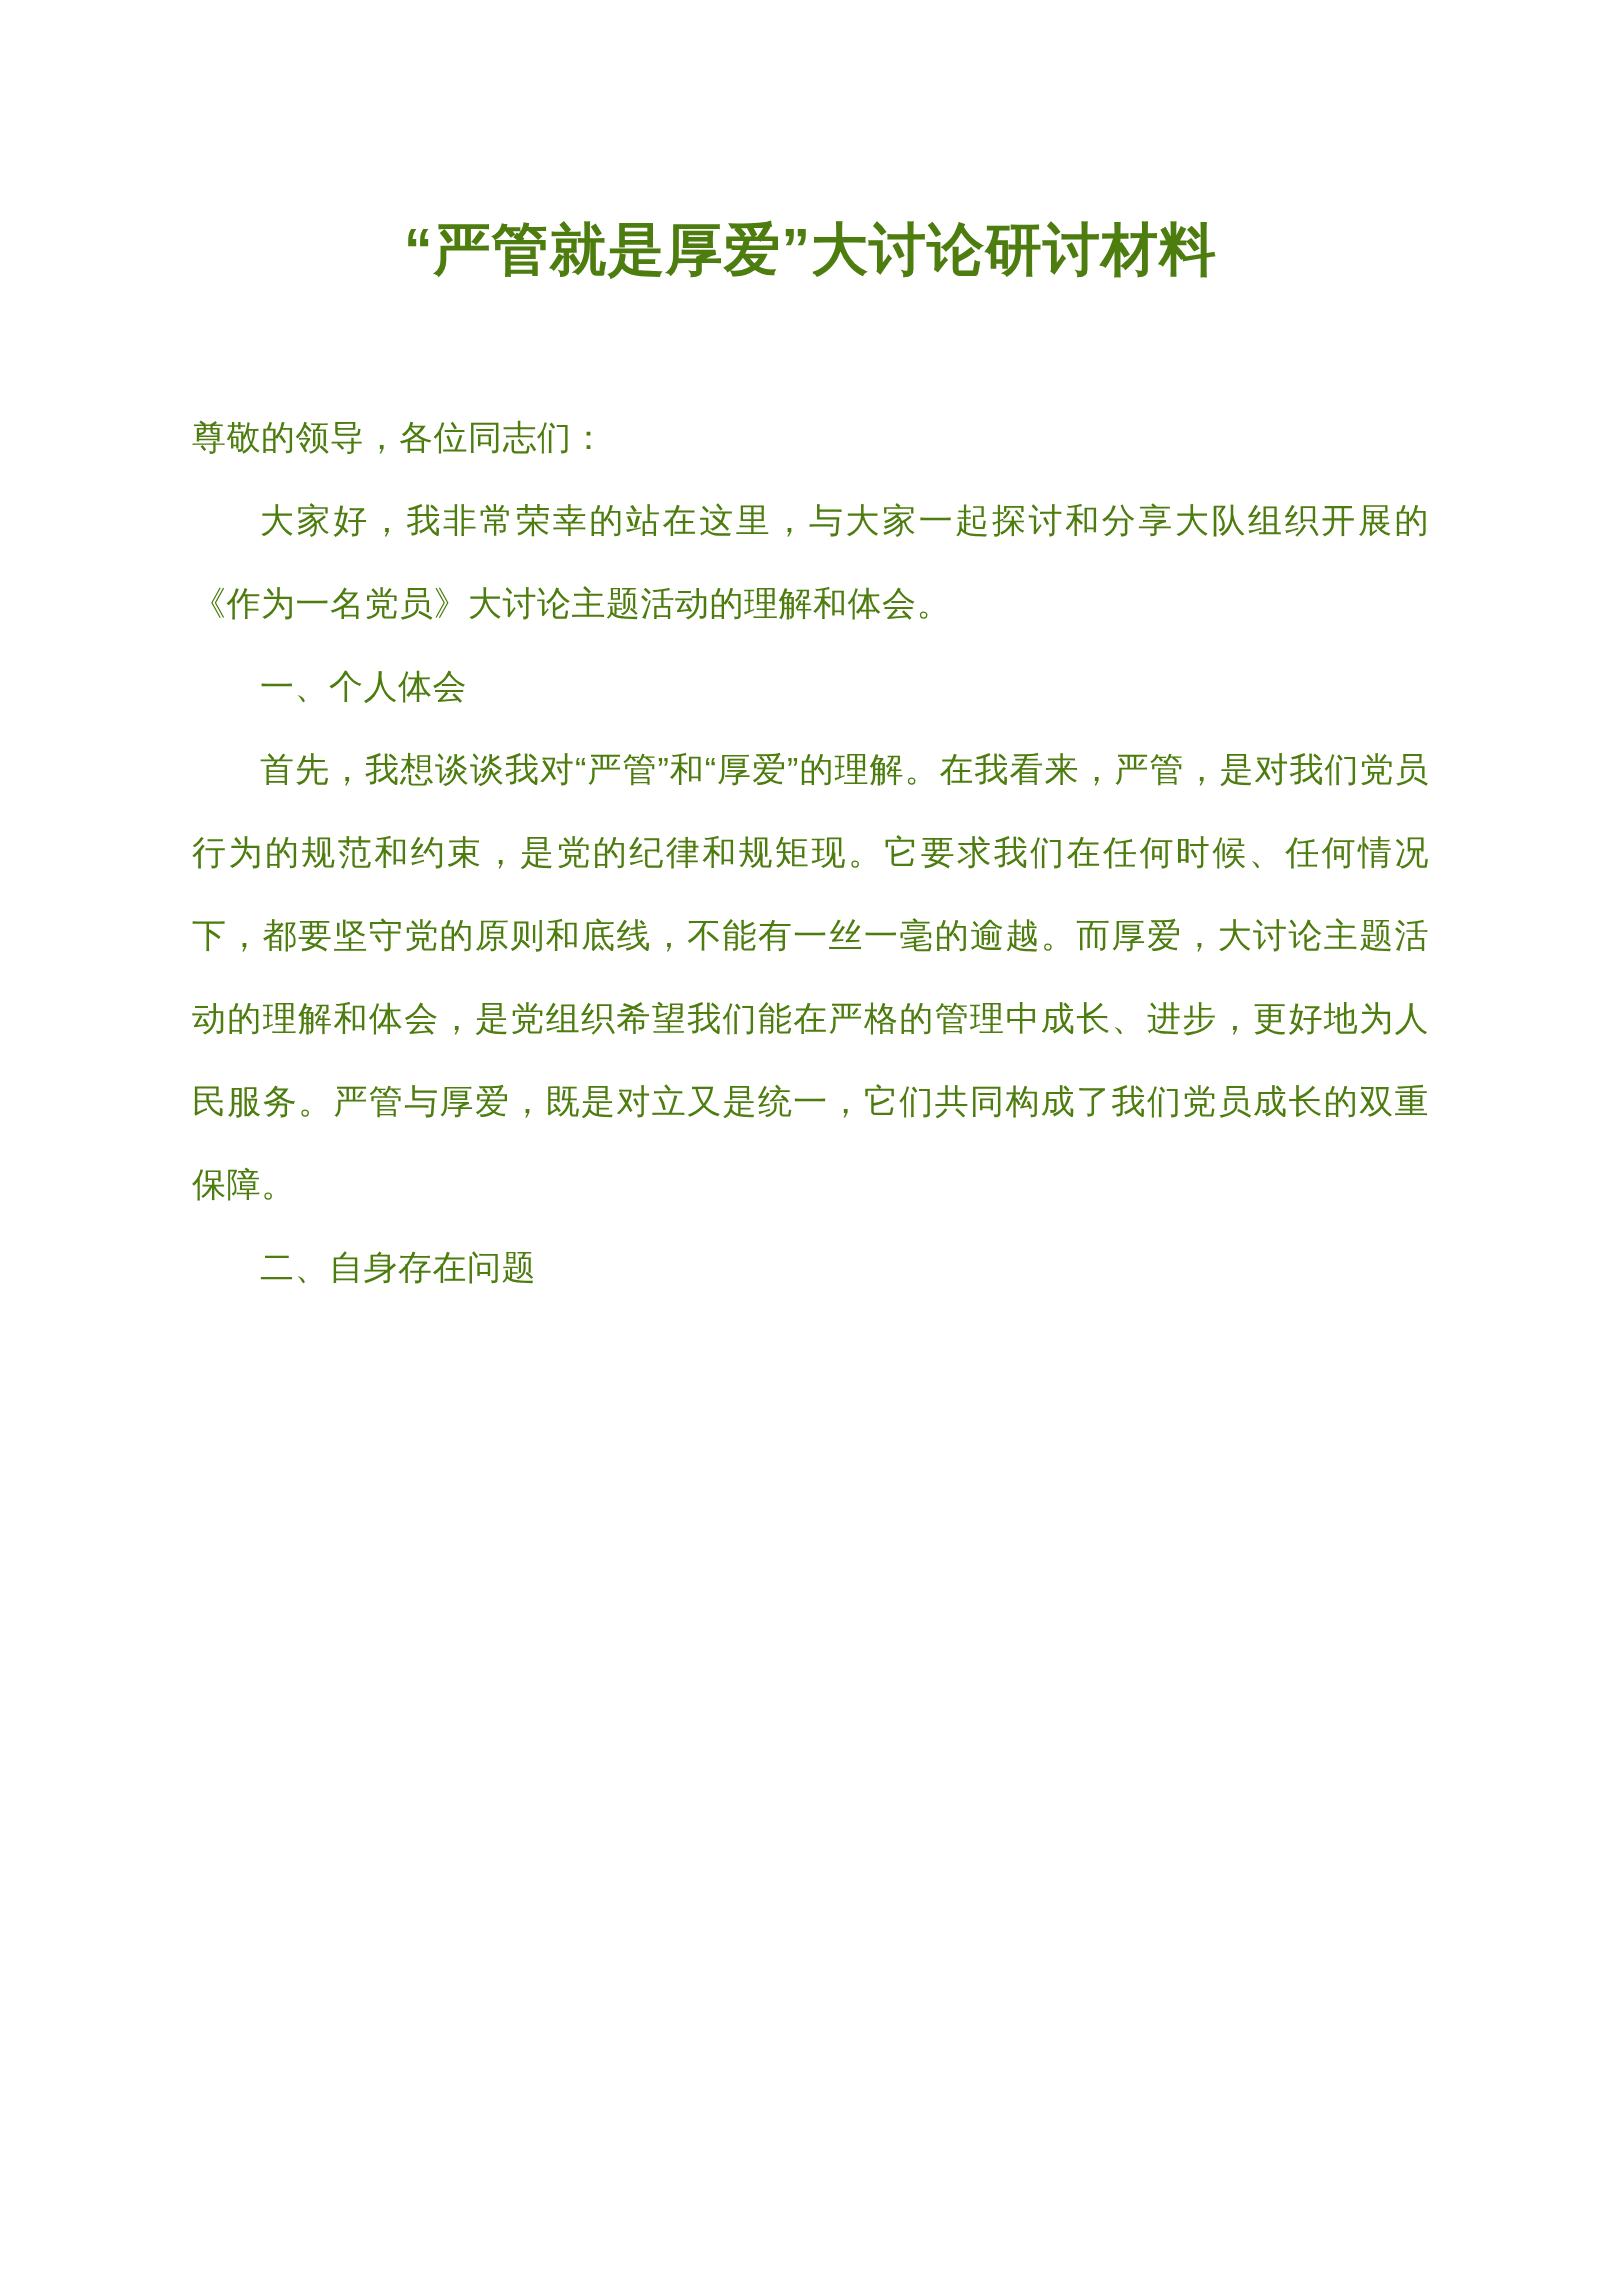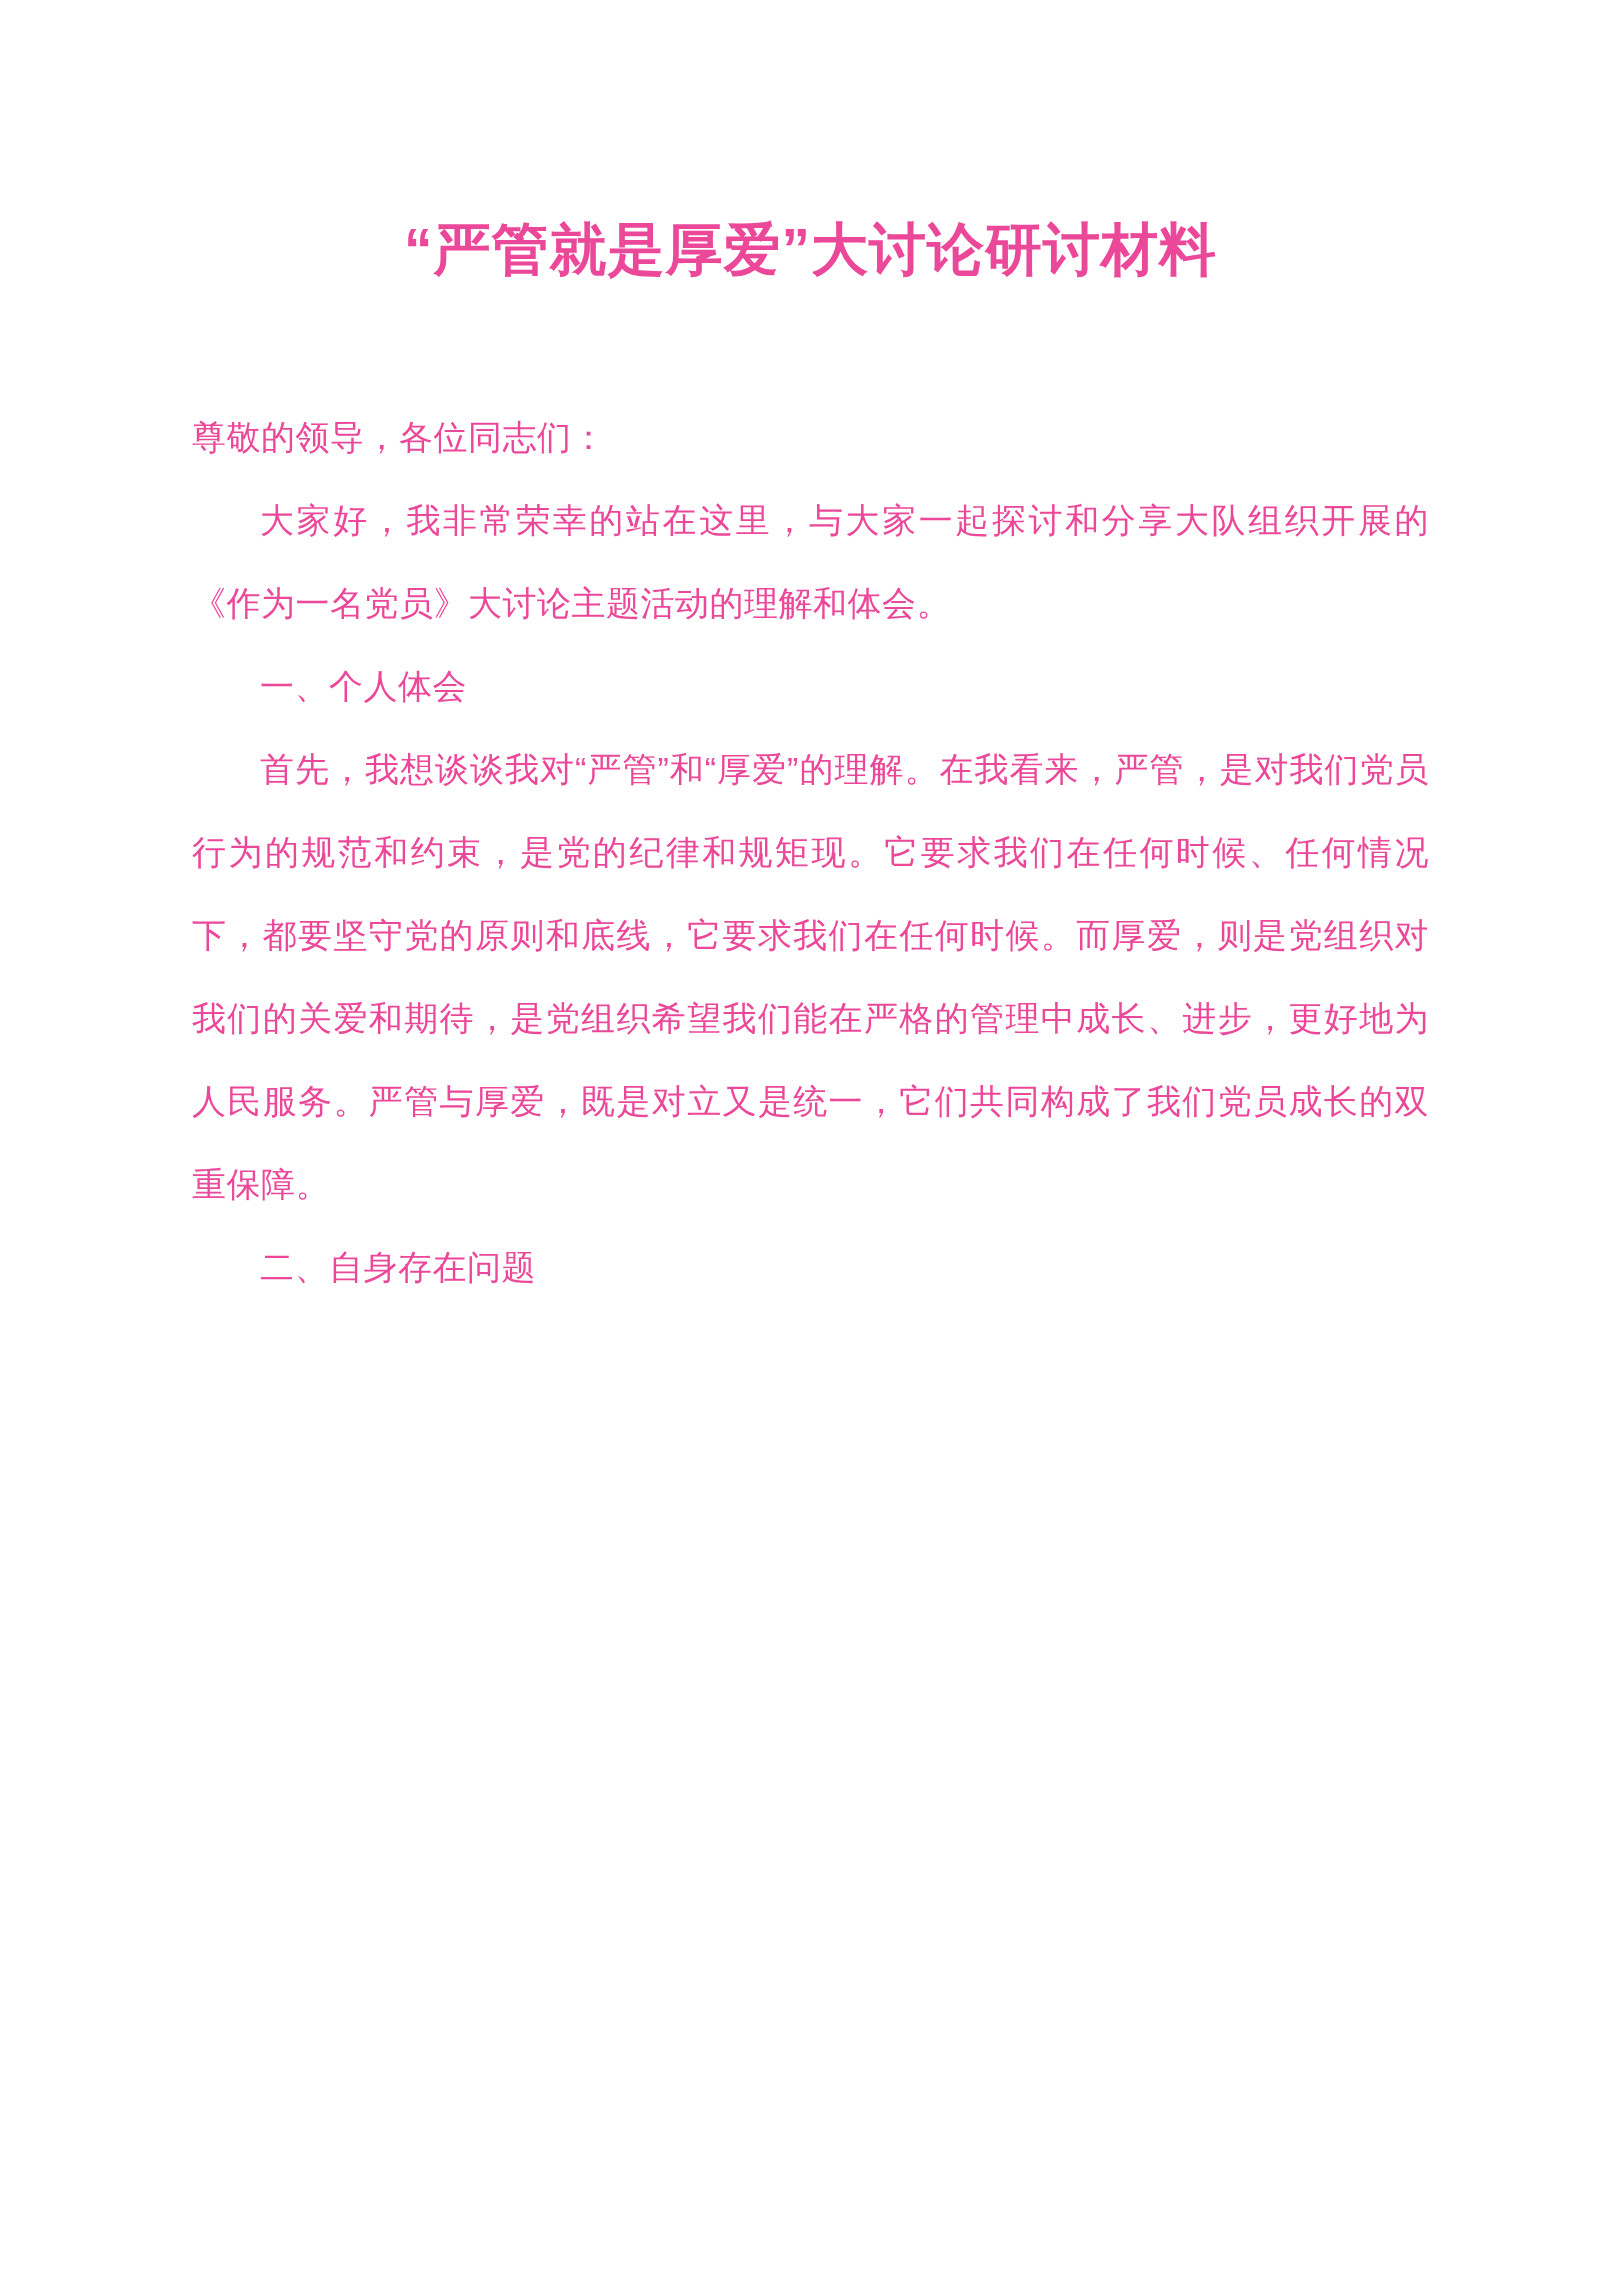--- a/index.html
+++ b/index.html
@@ -5,21 +5,21 @@
   html, body {
     margin: 0;
     padding: 0;
     background: #ffffff;
   }
   .page {
     position: relative;
     width: 1621px;
     height: 2293px;
     background: #ffffff;
-    color: #ec4899;
+    color: #4d7c0f;
     font-family: "Liberation Sans", sans-serif;
     overflow: hidden;
   }
   .doc-title {
     margin: 0;
     padding-top: 212px;
     text-align: center;
     font-size: 57px;
     font-weight: 700;
     line-height: 74px;
@@ -45,17 +45,17 @@
 </head>
 <body>
 
 <div class="page">
   <h1 class="doc-title">“严管就是厚爱”大讨论研讨材料</h1>
 
   <div class="doc-body">
     <p class="salutation">尊敬的领导，各位同志们：</p>
     <p>大家好，我非常荣幸的站在这里，与大家一起探讨和分享大队组织开展的《作为一名党员》大讨论主题活动的理解和体会。</p>
     <p>一、个人体会</p>
-    <p>首先，我想谈谈我对“严管”和“厚爱”的理解。在我看来，严管，是对我们党员行为的规范和约束，是党的纪律和规矩现。它要求我们在任何时候、任何情况下，都要坚守党的原则和底线，它要求我们在任何时候。而厚爱，则是党组织对我们的关爱和期待，是党组织希望我们能在严格的管理中成长、进步，更好地为人民服务。严管与厚爱，既是对立又是统一，它们共同构成了我们党员成长的双重保障。</p>
+    <p>首先，我想谈谈我对“严管”和“厚爱”的理解。在我看来，严管，是对我们党员行为的规范和约束，是党的纪律和规矩现。它要求我们在任何时候、任何情况下，都要坚守党的原则和底线，不能有一丝一毫的逾越。而厚爱，大讨论主题活动的理解和体会，是党组织希望我们能在严格的管理中成长、进步，更好地为人民服务。严管与厚爱，既是对立又是统一，它们共同构成了我们党员成长的双重保障。</p>
     <p>二、自身存在问题</p>
   </div>
 </div>
 
 
 </body></html>

